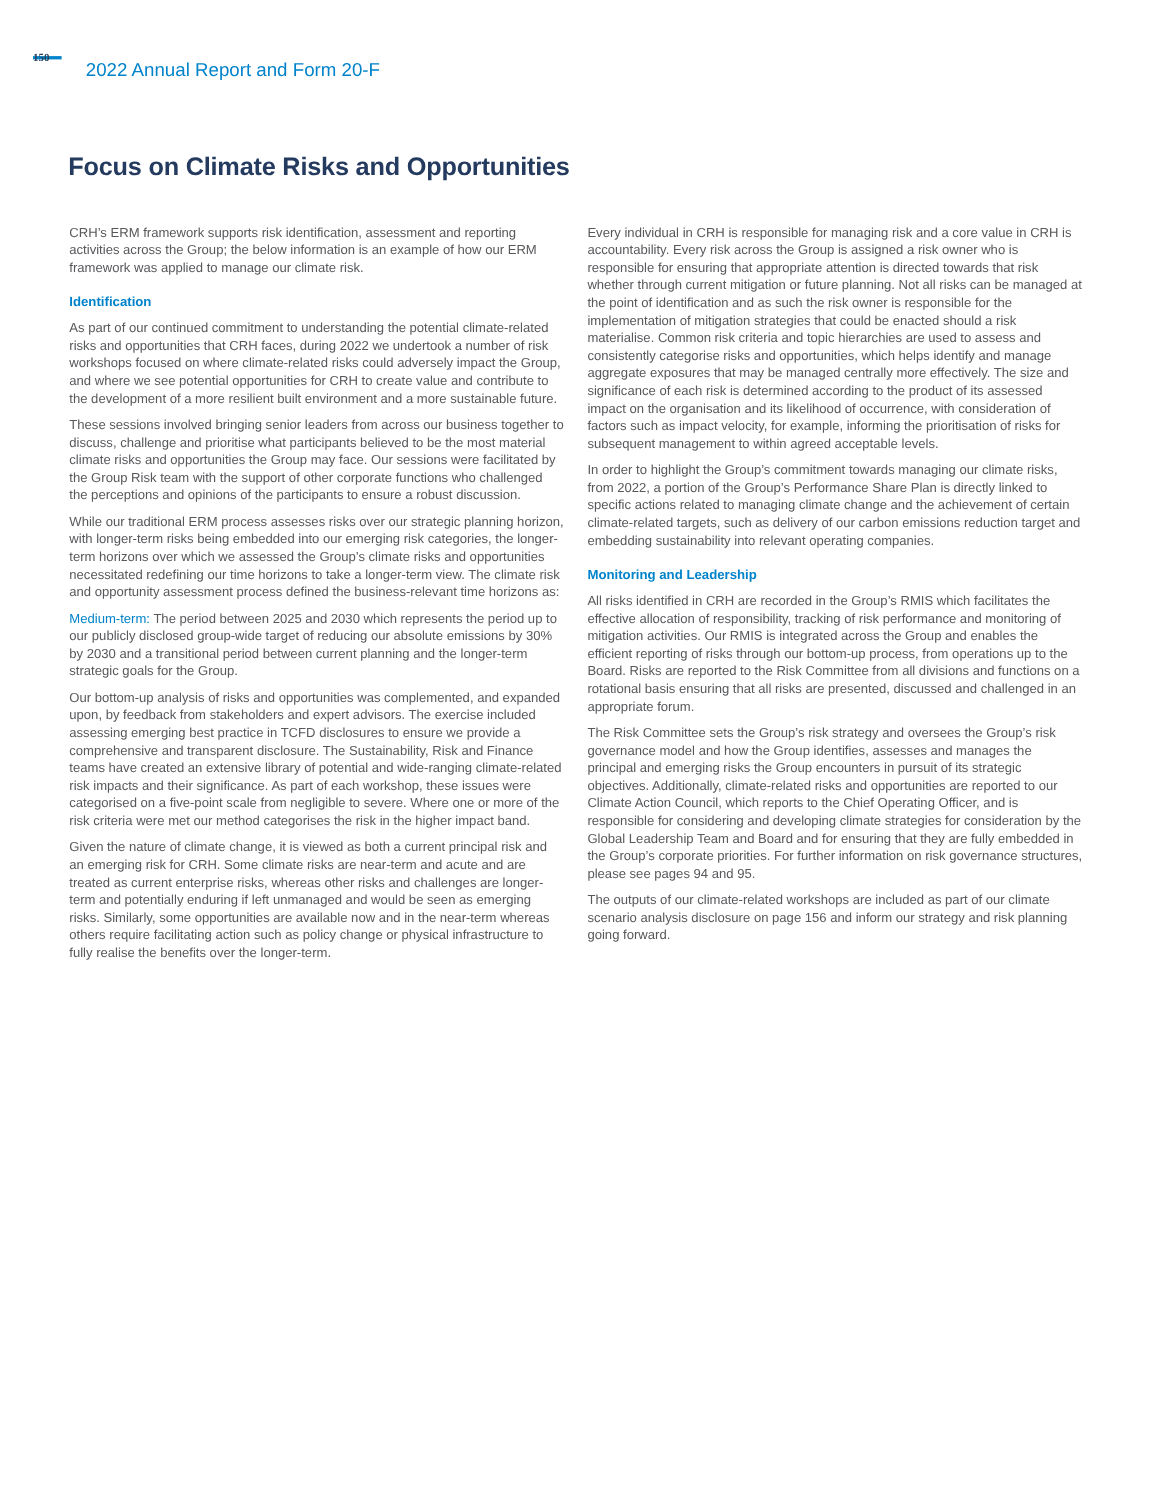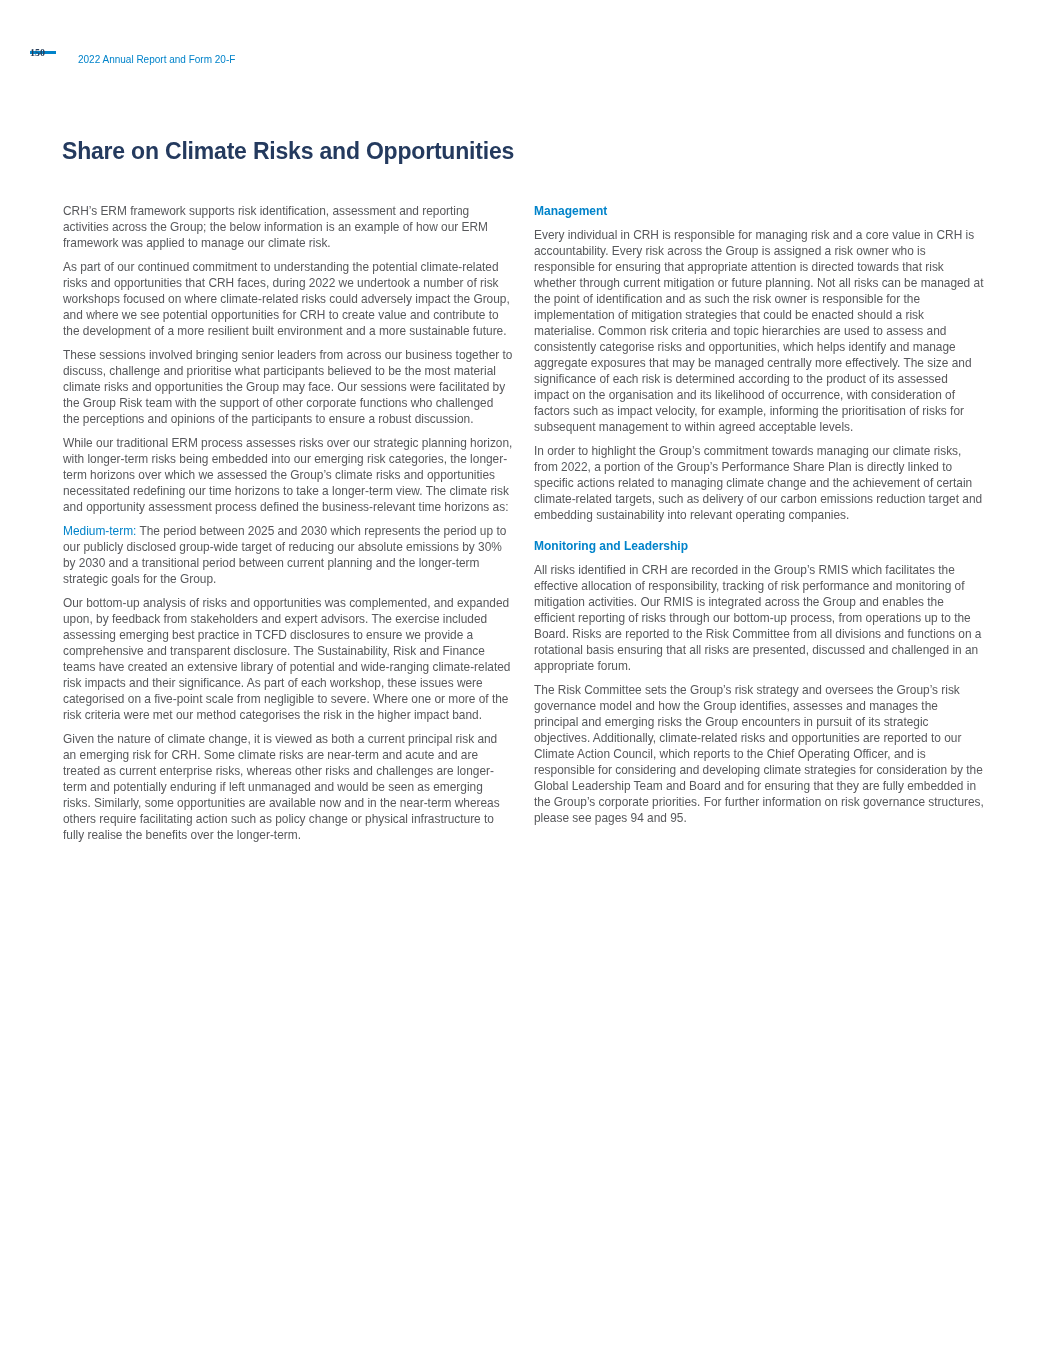--- a/index.html
+++ b/index.html
@@ -25,21 +25,21 @@
     top: 47px;
     font-size: 10px;
     font-weight: 700;
     color: #29405c;
     font-family: Liberation Serif, serif;
   }
   .header-title {
     position: absolute;
     left: 78px;
     top: 54px;
-    font-size: 10px;
+    font-size: 17px;
     color: #0083ca;
   }
   .doc-title {
     position: absolute;
     left: 62px;
     top: 138px;
     font-size: 23px;
     font-weight: 700;
     color: #243a5e;
     letter-spacing: -0.2px;
@@ -69,41 +69,42 @@
   .col > :first-child { margin-top: 0; }
   .term { color: #0083ca; }
 </style>
 </head>
 <body>
 
 <div class="accent-bar"></div>
 <div class="page-number">150</div>
 <div class="header-title">2022 Annual Report and Form 20-F</div>
 
-<h1 class="doc-title">Share on Climate Risks and Opportunities</h1>
+<h1 class="doc-title">Focus on Climate Risks and Opportunities</h1>
 
 <div class="columns">
 
   <div class="col">
     <p>CRH’s ERM framework supports risk identification, assessment and reporting activities across the Group; the below information is an example of how our ERM framework was applied to manage our climate risk.</p>
 
+    <h3>Identification</h3>
     <p>As part of our continued commitment to understanding the potential climate-related risks and opportunities that CRH faces, during 2022 we undertook a number of risk workshops focused on where climate-related risks could adversely impact the Group, and where we see potential opportunities for CRH to create value and contribute to the development of a more resilient built environment and a more sustainable future.</p>
     <p>These sessions involved bringing senior leaders from across our business together to discuss, challenge and prioritise what participants believed to be the most material climate risks and opportunities the Group may face. Our sessions were facilitated by the Group Risk team with the support of other corporate functions who challenged the perceptions and opinions of the participants to ensure a robust discussion.</p>
 
     <p>While our traditional ERM process assesses risks over our strategic planning horizon, with longer-term risks being embedded into our emerging risk categories, the longer-term horizons over which we assessed the Group’s climate risks and opportunities necessitated redefining our time horizons to take a longer-term view. The climate risk and opportunity assessment process defined the business-relevant time horizons as:</p>
 
     <p><span class="term">Medium-term:</span><span> The period between 2025 and 2030 which represents the period up to our publicly disclosed group-wide target of reducing our absolute emissions by 30% by 2030 and a transitional period between current planning and the longer-term strategic goals for the Group.</span></p>
 
     <p>Our bottom-up analysis of risks and opportunities was complemented, and expanded upon, by feedback from stakeholders and expert advisors. The exercise included assessing emerging best practice in TCFD disclosures to ensure we provide a comprehensive and transparent disclosure. The Sustainability, Risk and Finance teams have created an extensive library of potential and wide-ranging climate-related risk impacts and their significance. As part of each workshop, these issues were categorised on a five-point scale from negligible to severe. Where one or more of the risk criteria were met our method categorises the risk in the higher impact band.</p>
     <p>Given the nature of climate change, it is viewed as both a current principal risk and an emerging risk for CRH. Some climate risks are near-term and acute and are treated as current enterprise risks, whereas other risks and challenges are longer-term and potentially enduring if left unmanaged and would be seen as emerging risks. Similarly, some opportunities are available now and in the near-term whereas others require facilitating action such as policy change or physical infrastructure to fully realise the benefits over the longer-term.</p>
   </div>
 
   <div class="col">
-    <h3>Management</h3>
     <p>Every individual in CRH is responsible for managing risk and a core value in CRH is accountability. Every risk across the Group is assigned a risk owner who is responsible for ensuring that appropriate attention is directed towards that risk whether through current mitigation or future planning. Not all risks can be managed at the point of identification and as such the risk owner is responsible for the implementation of mitigation strategies that could be enacted should a risk materialise. Common risk criteria and topic hierarchies are used to assess and consistently categorise risks and opportunities, which helps identify and manage aggregate exposures that may be managed centrally more effectively. The size and significance of each risk is determined according to the product of its assessed impact on the organisation and its likelihood of occurrence, with consideration of factors such as impact velocity, for example, informing the prioritisation of risks for subsequent management to within agreed acceptable levels.</p>
     <p>In order to highlight the Group’s commitment towards managing our climate risks, from 2022, a portion of the Group’s Performance Share Plan is directly linked to specific actions related to managing climate change and the achievement of certain climate-related targets, such as delivery of our carbon emissions reduction target and embedding sustainability into relevant operating companies.</p>
 
     <h3>Monitoring and Leadership</h3>
     <p>All risks identified in CRH are recorded in the Group’s RMIS which facilitates the effective allocation of responsibility, tracking of risk performance and monitoring of mitigation activities. Our RMIS is integrated across the Group and enables the efficient reporting of risks through our bottom-up process, from operations up to the Board. Risks are reported to the Risk Committee from all divisions and functions on a rotational basis ensuring that all risks are presented, discussed and challenged in an appropriate forum.</p>
     <p>The Risk Committee sets the Group’s risk strategy and oversees the Group’s risk governance model and how the Group identifies, assesses and manages the principal and emerging risks the Group encounters in pursuit of its strategic objectives. Additionally, climate-related risks and opportunities are reported to our Climate Action Council, which reports to the Chief Operating Officer, and is responsible for considering and developing climate strategies for consideration by the Global Leadership Team and Board and for ensuring that they are fully embedded in the Group’s corporate priorities. For further information on risk governance structures, please see pages 94 and 95.</p>
+    <p>The outputs of our climate-related workshops are included as part of our climate scenario analysis disclosure on page 156 and inform our strategy and risk planning going forward.</p>
   </div>
 
 </div>
 
 </body></html>

